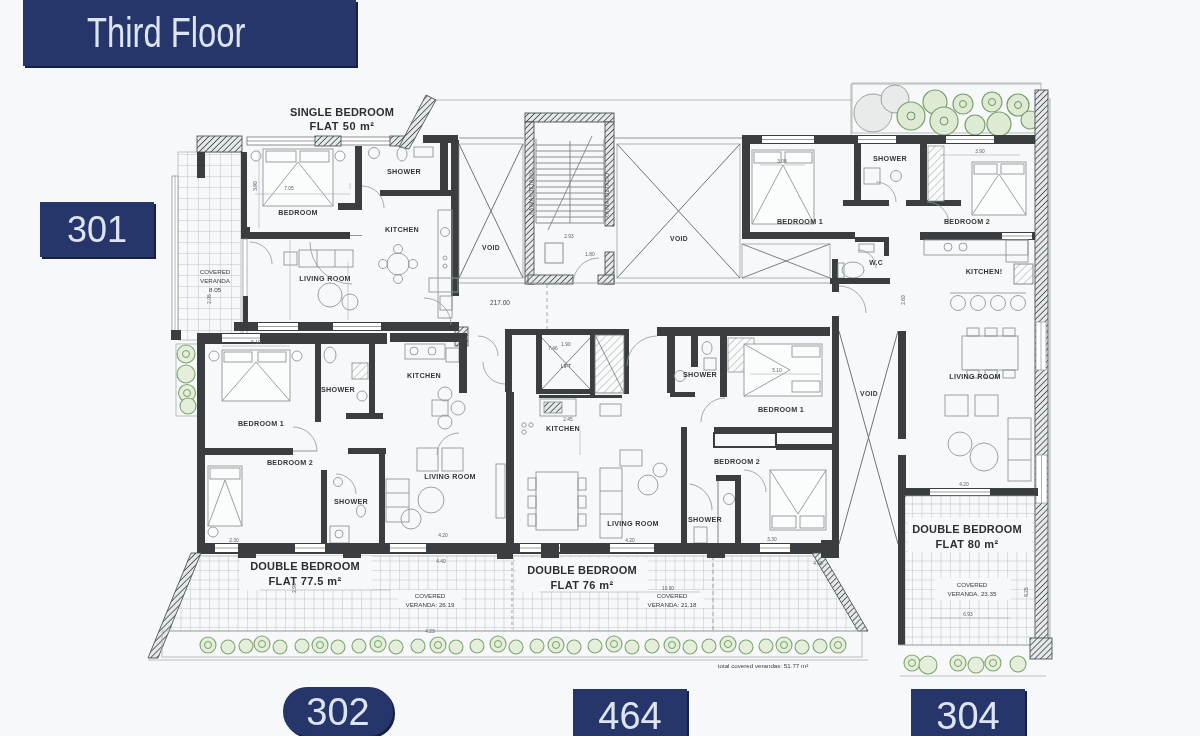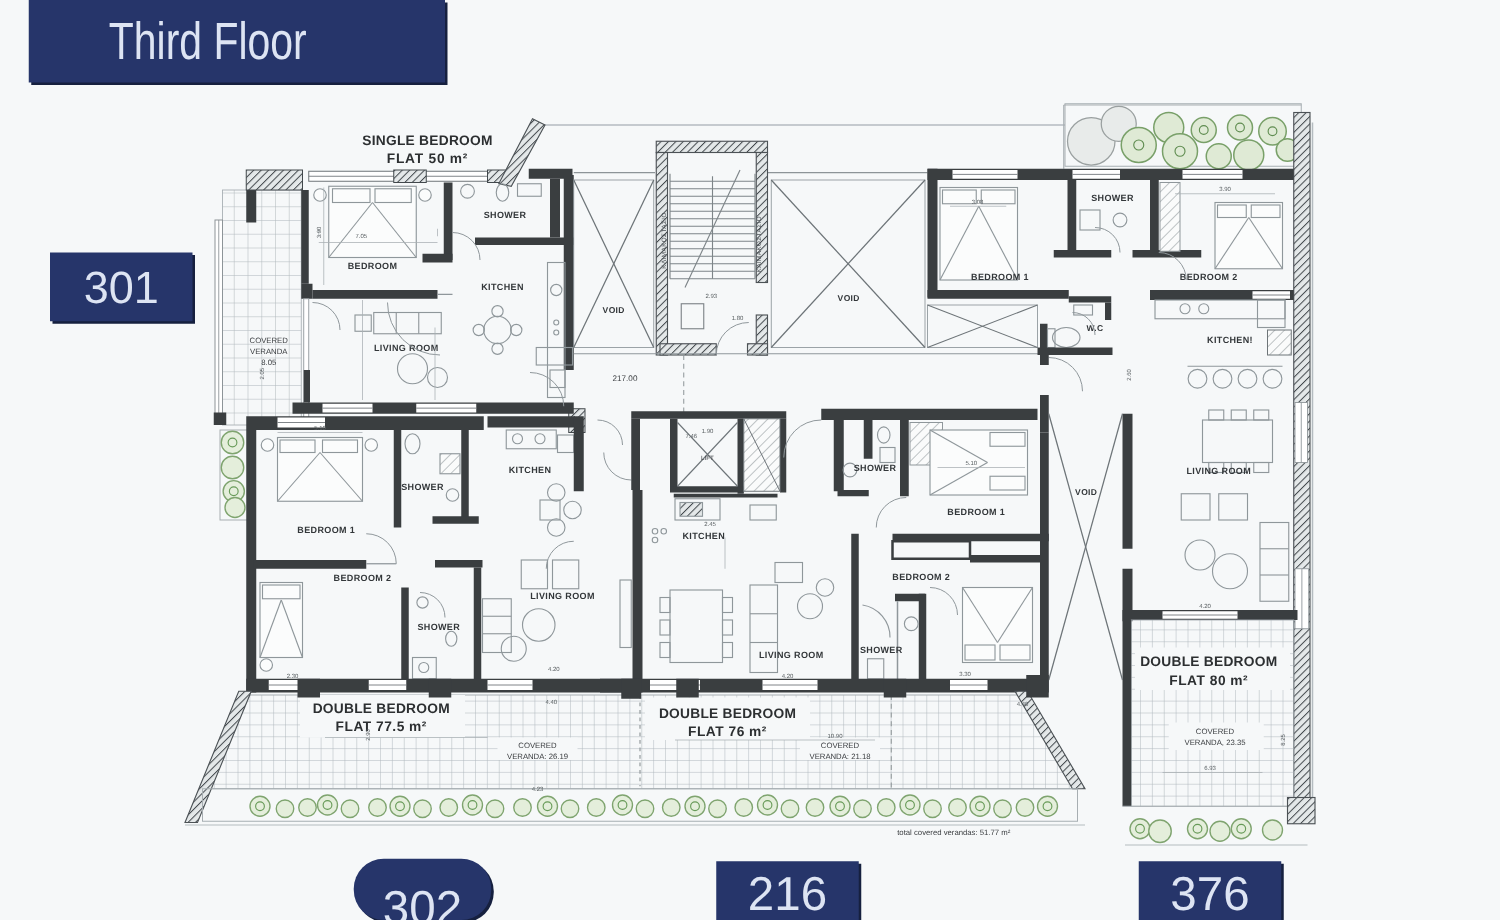--- a/index.html
+++ b/index.html
@@ -835,18 +835,18 @@
 <text x="905" y="300" transform="rotate(-90 905 300)">2.60</text>
 </g>
 </svg>
 
 <div class="box" style="left:0;top:0;width:333px;height:66px;font-size:42px;justify-content:flex-start;padding-left:64px;box-sizing:border-box;margin-left:23px;">
       <span style="display:inline-block;transform:scaleX(.78);transform-origin:left center;">Third Floor</span>
     </div>
 
 <div class="box" style="left:40px;top:202px;width:114px;height:55px;font-size:36px;">301</div>
 
-<div class="box" style="left:283px;top:687px;width:110px;height:49px;font-size:38px;align-items:flex-start;padding-top:19px;box-sizing:border-box;border-radius:24px;">302</div>
-
-<div class="box" style="left:573px;top:689px;width:114px;height:47px;font-size:38px;align-items:flex-start;padding-top:6px;box-sizing:border-box;">216</div>
-
-<div class="box" style="left:911px;top:689px;width:114px;height:47px;font-size:38px;align-items:flex-start;padding-top:6px;box-sizing:border-box;">376</div>
+<div class="box" style="left:283px;top:687px;width:110px;height:49px;font-size:38px;align-items:flex-start;padding-top:4px;box-sizing:border-box;border-radius:24px;">302</div>
+
+<div class="box" style="left:573px;top:689px;width:114px;height:47px;font-size:38px;align-items:flex-start;padding-top:6px;box-sizing:border-box;">464</div>
+
+<div class="box" style="left:911px;top:689px;width:114px;height:47px;font-size:38px;align-items:flex-start;padding-top:6px;box-sizing:border-box;">304</div>
 </div>
 
 </body></html>

